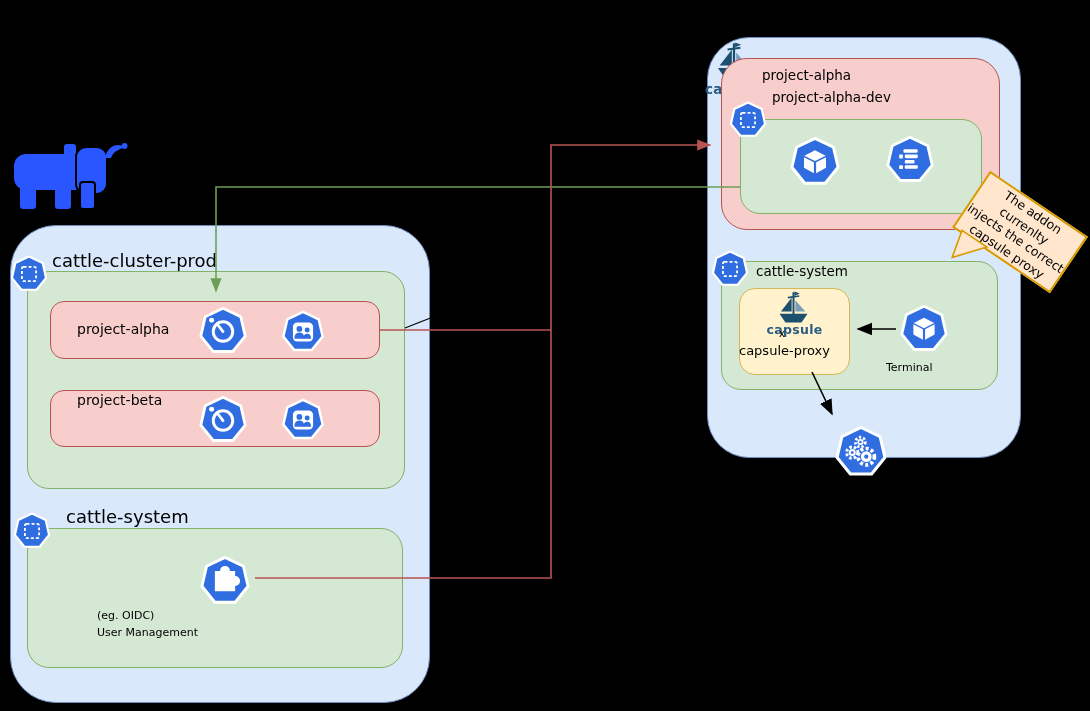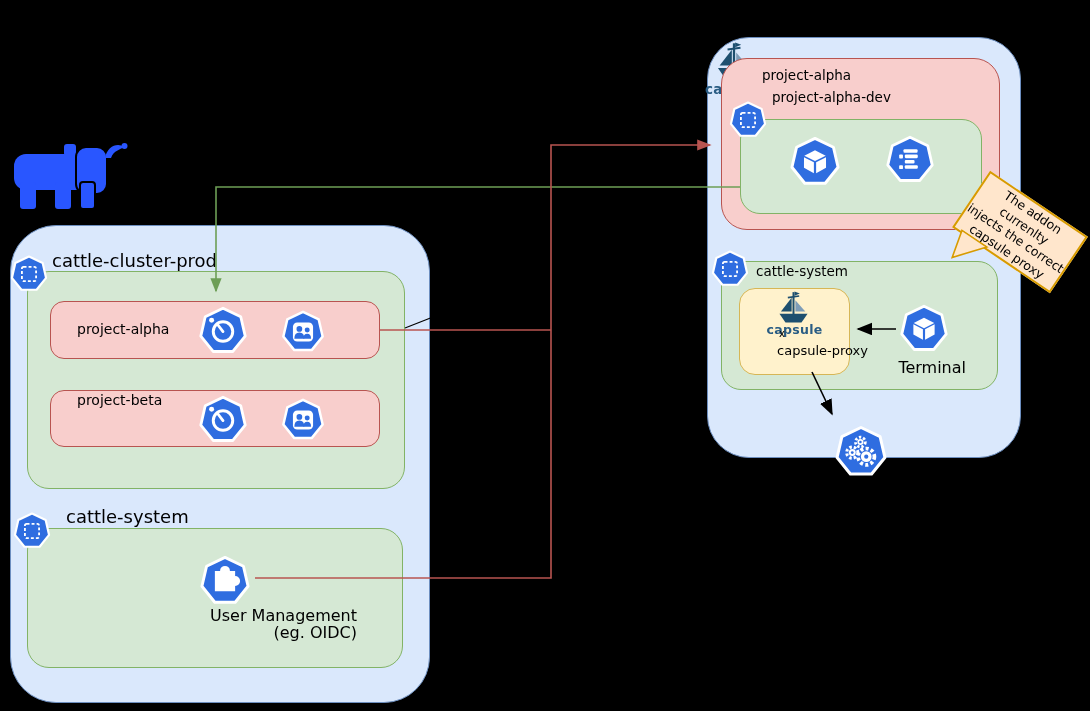--- a/index.html
+++ b/index.html
@@ -6,21 +6,21 @@
   .stage{position:relative;width:1090px;height:711px;background:#000;overflow:hidden;
          font-family:"DejaVu Sans",sans-serif;color:#000;}
   .abs{position:absolute;}
   .container{position:absolute;background:#dae8fc;border:1.6px solid #6c8ebf;border-radius:46px;box-sizing:border-box;}
   .greenbox{position:absolute;background:#d5e8d4;border:1.4px solid #82b366;border-radius:22px;box-sizing:border-box;}
   .redbox{position:absolute;background:#f8cecc;border:1.4px solid #b85450;border-radius:14px;box-sizing:border-box;}
   .redbox.big{border-radius:26px;}
   .yellowbox{position:absolute;background:#fff2cc;border:1.6px solid #d6b656;border-radius:16px;box-sizing:border-box;}
   .lbl{position:absolute;font-size:18px;line-height:18px;white-space:nowrap;}
   .lbl.sm{font-size:13.5px;}
-  .plain{font-size:16px;line-height:17px;text-align:right;}
+  .plain{font-size:11px;line-height:17px;text-align:left;}
   .capsule-word{font-weight:bold;color:#2a5d84;letter-spacing:0.3px;}
   .icon{position:absolute;}
   #arrow-layer{position:absolute;left:0;top:0;pointer-events:none;}
   .note{position:absolute;left:961px;top:198px;width:118px;height:68px;background:#ffe6cc;
         border:2px solid #d79b00;transform:rotate(34deg);box-sizing:border-box;
         display:flex;align-items:center;justify-content:center;text-align:center;
         font-size:12.5px;line-height:15.5px;}
   .note .tail{position:absolute;left:4px;bottom:-29px;}
   .row-label{position:absolute;font-size:14px;}
 </style>
@@ -114,22 +114,22 @@
   <div class="redbox" style="left:50px;top:301px;width:330px;height:58px"></div>
   <div class="row-label" style="left:77px;top:321px">project-alpha</div>
 
   <div class="redbox" style="left:50px;top:390px;width:330px;height:57px"></div>
   <div class="row-label" style="left:77px;top:392px">project-beta</div>
 
   <div class="lbl" style="left:66px;top:508px">cattle-system</div>
   <div class="greenbox" style="left:27px;top:528px;width:376px;height:140px"></div>
 
   <div class="abs plain" style="left:97px;top:607px;width:260px">
+    <div>(eg. OIDC)</div>
     <div>User Management</div>
-    <div>(eg. OIDC)</div>
   </div>
 
   <svg class="icon" style="left:9px;top:254px" width="40" height="40">
       <use href="#sym-ns"></use>
     </svg>
   <svg class="icon" style="left:12px;top:511px" width="40" height="40">
       <use href="#sym-ns"></use>
     </svg>
   <svg class="icon" style="left:197px;top:305px" width="52" height="52">
       <use href="#sym-limits"></use>
@@ -164,21 +164,21 @@
   <div class="greenbox" style="left:721px;top:261px;width:277px;height:129px;border-radius:20px"></div>
 
   <div class="lbl sm" style="left:756px;top:262px;background:transparent">cattle-system</div>
 
   <div class="yellowbox" style="left:739px;top:288px;width:111px;height:87px"></div>
   <svg class="icon" style="left:778px;top:291px" width="31" height="35">
       <use href="#sym-ship"></use>
     </svg>
   <div class="abs capsule-word" style="left:739px;top:322px;width:111px;text-align:center;font-size:12.5px">capsule</div>
   <div class="abs" style="left:779px;top:328px;font-size:10px">x</div>
-  <div class="abs" style="left:739px;top:343px;width:129px;text-align:right;font-size:13px">capsule-proxy</div>
+  <div class="abs" style="left:739px;top:343px;width:129px;text-align:left;font-size:13px">capsule-proxy</div>
 
   <svg class="icon" style="left:728px;top:100px" width="40" height="40">
       <use href="#sym-ns"></use>
     </svg>
   <svg class="icon" style="left:710px;top:249px" width="40" height="40">
       <use href="#sym-ns"></use>
     </svg>
   <svg class="icon" style="left:788px;top:135px" width="54" height="54">
       <use href="#sym-pod"></use>
     </svg>

